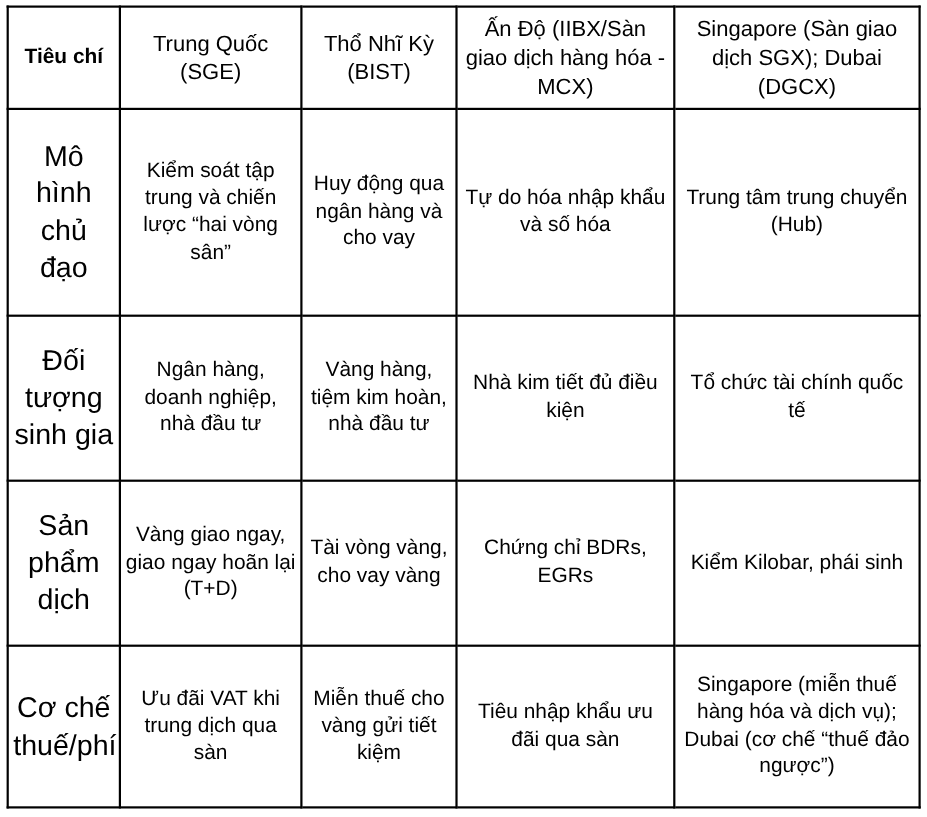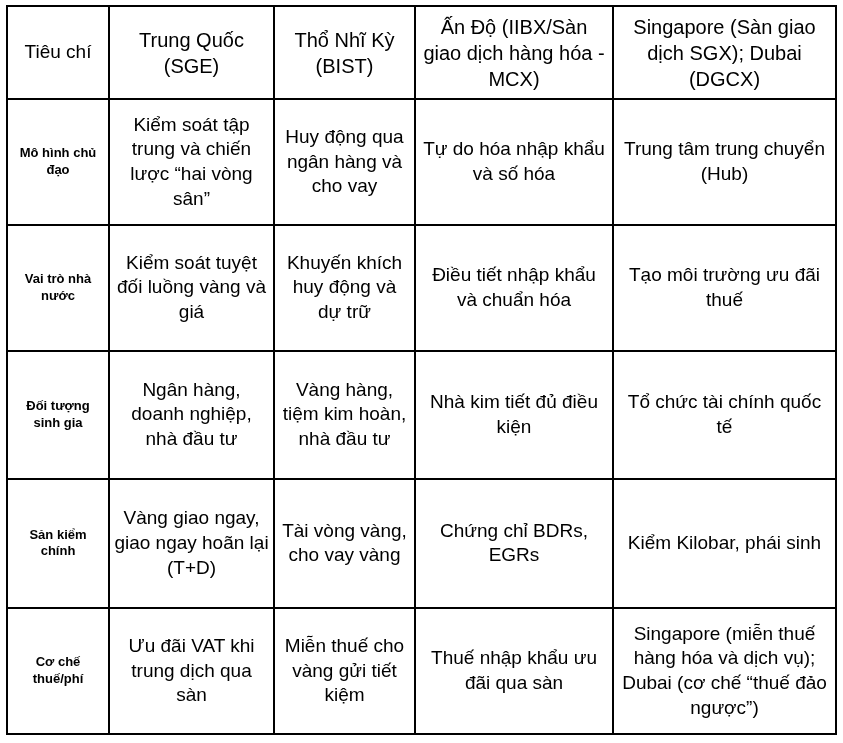--- a/index.html
+++ b/index.html
@@ -48,27 +48,28 @@
   col.c3 { width: 198px; }
   col.c4 { width: 223px; }
 
   thead th {
     font-weight: bold;
     font-size: 20px;
     height: 93px;
   }
   thead th.crit {
     font-size: 19px;
+    font-weight: bold;
   }
   tbody td {
     font-size: 19px;
   }
   tbody td.rowhead {
-    font-weight: bold;
-    font-size: 13px;
+    font-weight: normal;
+    font-size: 26px;
   }
   tbody tr.r0 td { height: 110px; }
   tbody tr.r1 td { height: 110px; }
   tbody tr.r2 td { height: 112px; }
   tbody tr.r3 td { height: 113px; }
   tbody tr.r4 td { height: 110px; }
   tbody tr.r5 td { height: 82px; }
 </style>
 </head>
 <body>
@@ -93,44 +94,37 @@
       </tr>
     </thead>
     <tbody>
       <tr class="r0">
         <td class="rowhead">Mô hình chủ đạo</td>
         <td>Kiểm soát tập trung và chiến lược “hai vòng sân”</td>
         <td>Huy động qua ngân hàng và cho vay</td>
         <td>Tự do hóa nhập khẩu và số hóa</td>
         <td>Trung tâm trung chuyển (Hub)</td>
       </tr>
-      <tr class="r1">
-        <td class="rowhead">Vai trò nhà nước</td>
-        <td>Kiểm soát tuyệt đối luồng vàng và giá</td>
-        <td>Khuyến khích huy động và dự trữ</td>
-        <td>Điều tiết nhập khẩu và chuẩn hóa</td>
-        <td>Tạo môi trường ưu đãi thuế</td>
-      </tr>
       <tr class="r2">
         <td class="rowhead">Đối tượng sinh gia</td>
         <td>Ngân hàng, doanh nghiệp, nhà đầu tư</td>
         <td>Vàng hàng, tiệm kim hoàn, nhà đầu tư</td>
         <td>Nhà kim tiết đủ điều kiện</td>
         <td>Tổ chức tài chính quốc tế</td>
       </tr>
       <tr class="r3">
-        <td class="rowhead">Sản kiểm chính</td>
+        <td class="rowhead">Sản phẩm dịch</td>
         <td>Vàng giao ngay, giao ngay hoãn lại (T+D)</td>
         <td>Tài vòng vàng, cho vay vàng</td>
         <td>Chứng chỉ BDRs, EGRs</td>
         <td>Kiểm Kilobar, phái sinh</td>
       </tr>
       <tr class="r4">
         <td class="rowhead">Cơ chế thuế/phí</td>
         <td>Ưu đãi VAT khi trung dịch qua sàn</td>
         <td>Miễn thuế cho vàng gửi tiết kiệm</td>
-        <td>Thuế nhập khẩu ưu đãi qua sàn</td>
+        <td>Tiêu nhập khẩu ưu đãi qua sàn</td>
         <td>Singapore (miễn thuế hàng hóa và dịch vụ); Dubai (cơ chế “thuế đảo ngược”)</td>
       </tr>
     </tbody>
   </table>
 
 </div>
 
 </body></html>

